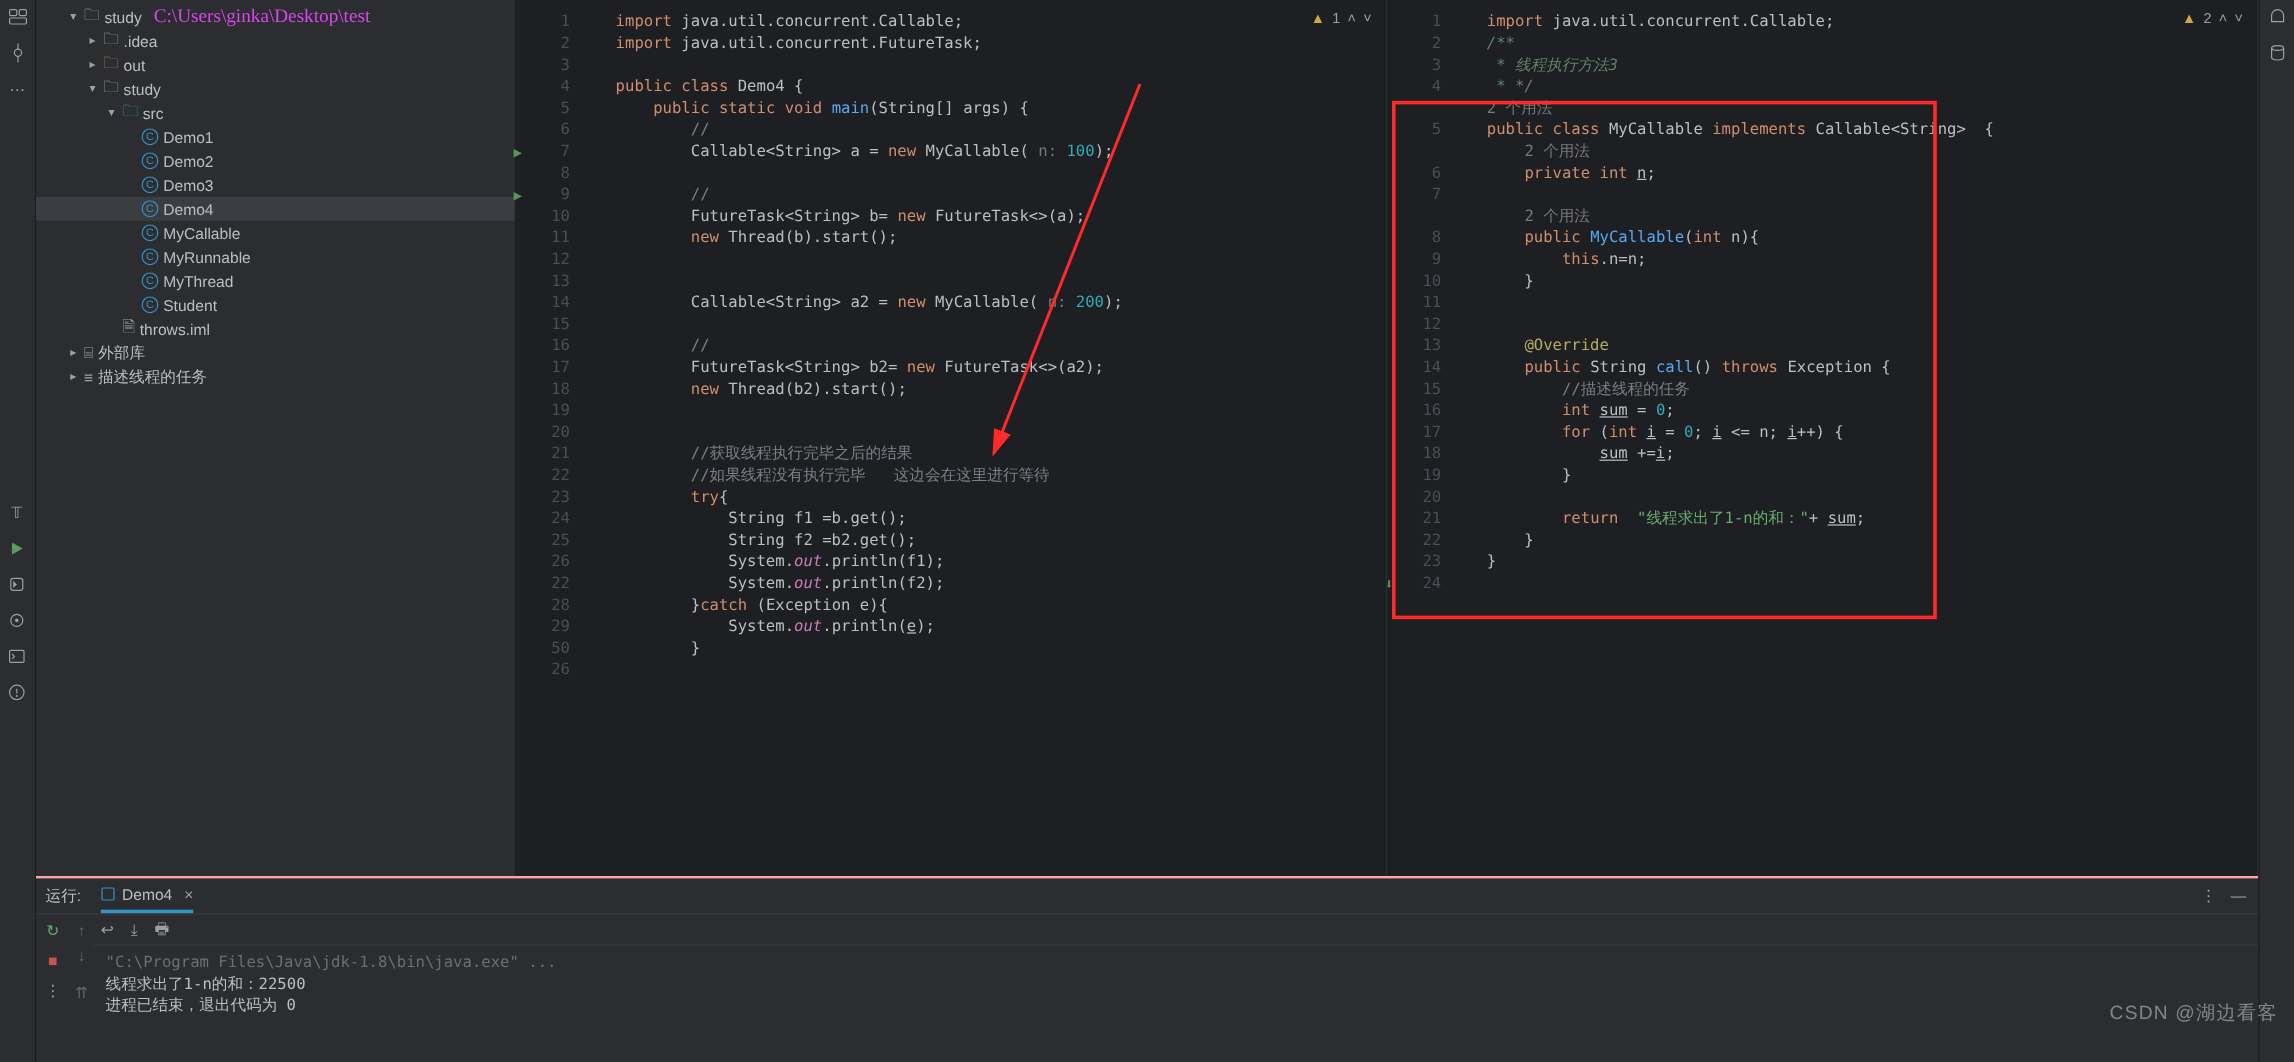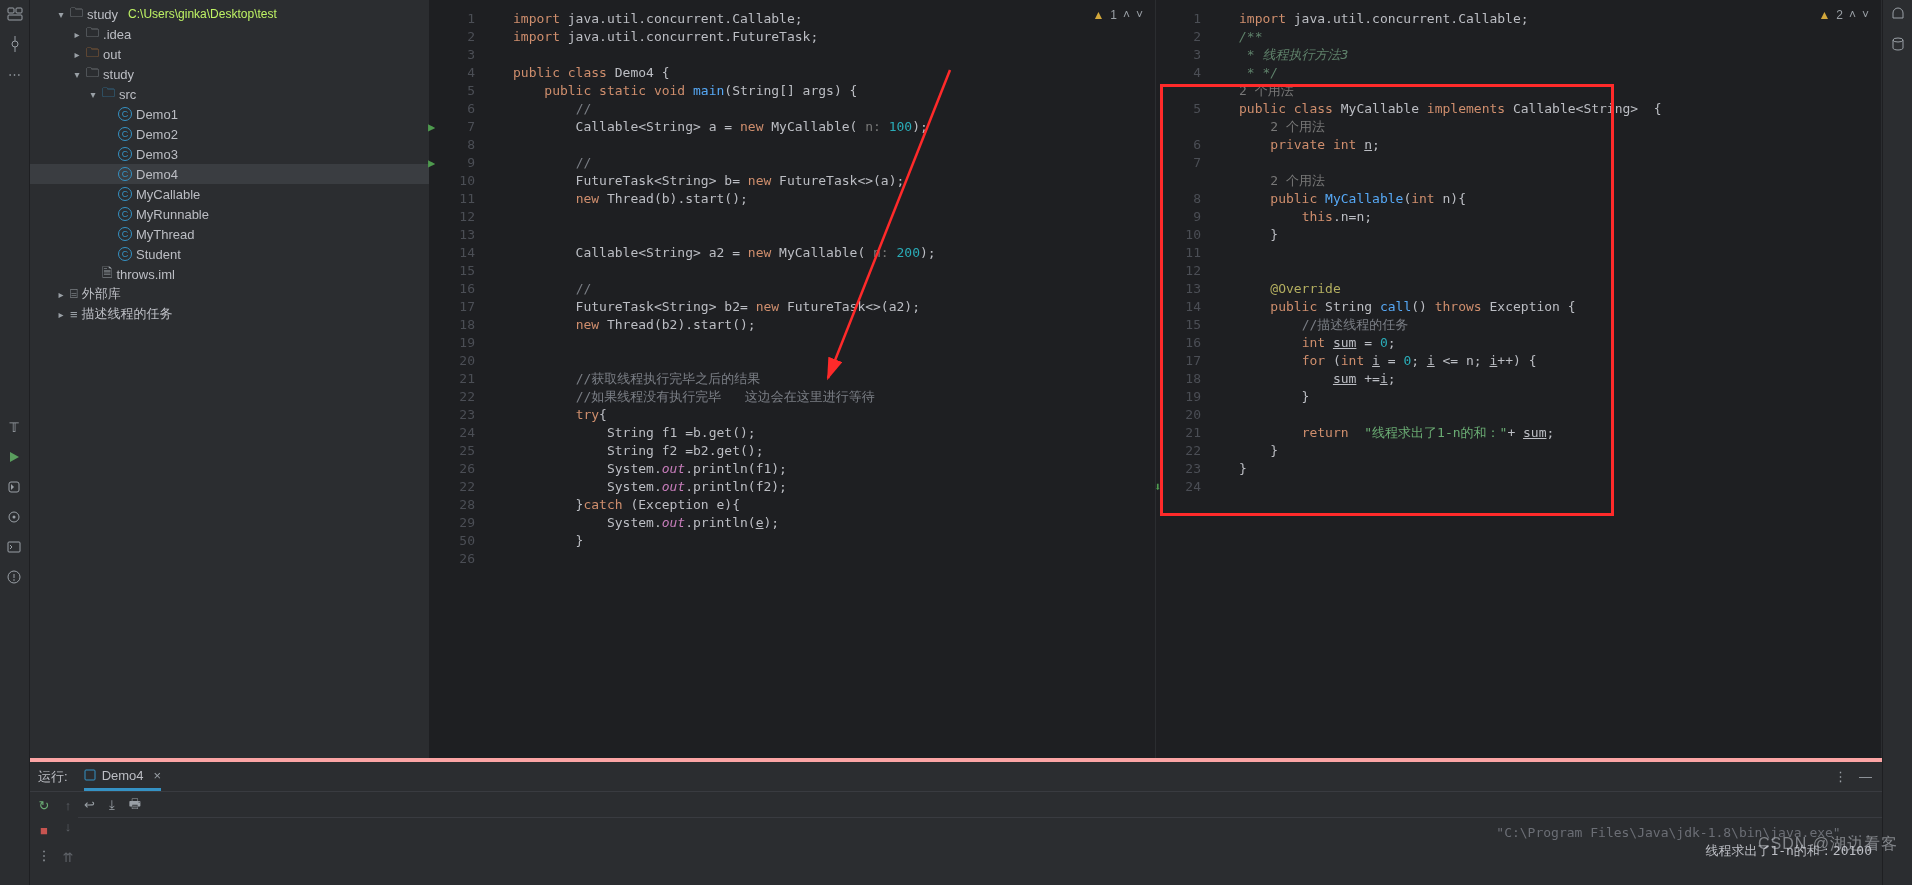--- a/index.html
+++ b/index.html
@@ -38,21 +38,21 @@
   .tree-row {
     height:20px; display:flex; align-items:center;
     padding-left: calc(10px + var(--ind,0)*16px);
     gap:4px; white-space:nowrap;
     color:#bcbec4; font-size:13px;
   }
   .tree-row.sel { background:#3a3d41; }
   .tree-row .chev { width:10px; color:#9aa0a6; font-size:10px; text-align:center; }
   .ico-folder { color:#9aa0a6; }
   .ico-cls    { width:14px;height:14px;border-radius:50%;border:1.5px solid #3592c4;display:inline-flex;align-items:center;justify-content:center;color:#3592c4;font-size:9px;}
-  .tree-row .path { color:#bef264; margin-left:6px; font-size:12px;}
+  .tree-row .path { color:#d946ef; margin-left:6px; font-size:16px;font-family:Liberation Serif, serif;}
   .ico-src { color:#3592c4; }
   .ico-out { color:#c77b3a; }
 
   .editors { flex:1; display:flex; min-width:0; position:relative;}
   .editor-pane { flex:1; min-width:0; background:#1e1f22; display:flex; position:relative; border-right:1px solid #2b2d30;}
   .gutter {
     width:55px; text-align:right; padding-right:10px;
     color:#4b4e55; font-family:Consolas,monospace; font-size:13px; line-height:18px;
     padding-top:10px; user-select:none; position:relative;
   }
@@ -82,24 +82,23 @@
   .warn-badge .tri { color:#d2a73b; }
 
   .red-box {
     position:absolute; border:3px solid #ff2a2a;
     pointer-events:none;
   }
   .arrow-cont{ position:absolute; pointer-events:none; }
 
   
   .run-panel {
-    height: 127px; background:#2b2d30;
+    height: 155px; background:#2b2d30;
     display:flex; flex-direction:column;
-    border-top:4px solid #fca5a5;
-    text-align:right;
+    border-top:2px solid #fca5a5;
   }
   .run-tabs {
     height:30px; display:flex; align-items:center;
     border-bottom:1px solid #393b40;
     padding-left:8px; gap:16px; position:relative;
   }
   .run-tabs .tab {
     display:flex;align-items:center;gap:6px;height:100%;
     color:#bcbec4; font-size:13px;
   }
@@ -389,21 +388,21 @@
         <span>↑</span>
         <span>↓</span>
         <span style="margin-top:10px">⇈</span>
       </div>
       <div class="console">
         <div class="console-toolbar">
           <span>↩</span>
           <span>⤓</span>
           <span>🖶</span>
         </div>
-        <div class="console-out" id="console-out"><div class="cmd">"C:\Program Files\Java\jdk-1.8\bin\java.exe" ...</div><div class="">线程求出了1-n的和：20100</div><div class=""></div></div>
+        <div class="console-out" id="console-out"><div class="cmd">"C:\Program Files\Java\jdk-1.8\bin\java.exe" ...</div><div class="">线程求出了1-n的和：22500</div><div class=""></div><div class="">进程已结束，退出代码为 0</div></div>
       </div>
     </div>
   </div>
 </div>
 
 <div class="right-toolbar">
   <div class="icon">
       <svg width="16" height="16" viewBox="0 0 16 16">
         <path d="M3 12 V7 a5 5 0 0 1 10 0 V12 h-10z" fill="none" stroke="currentColor"></path>
       </svg>

